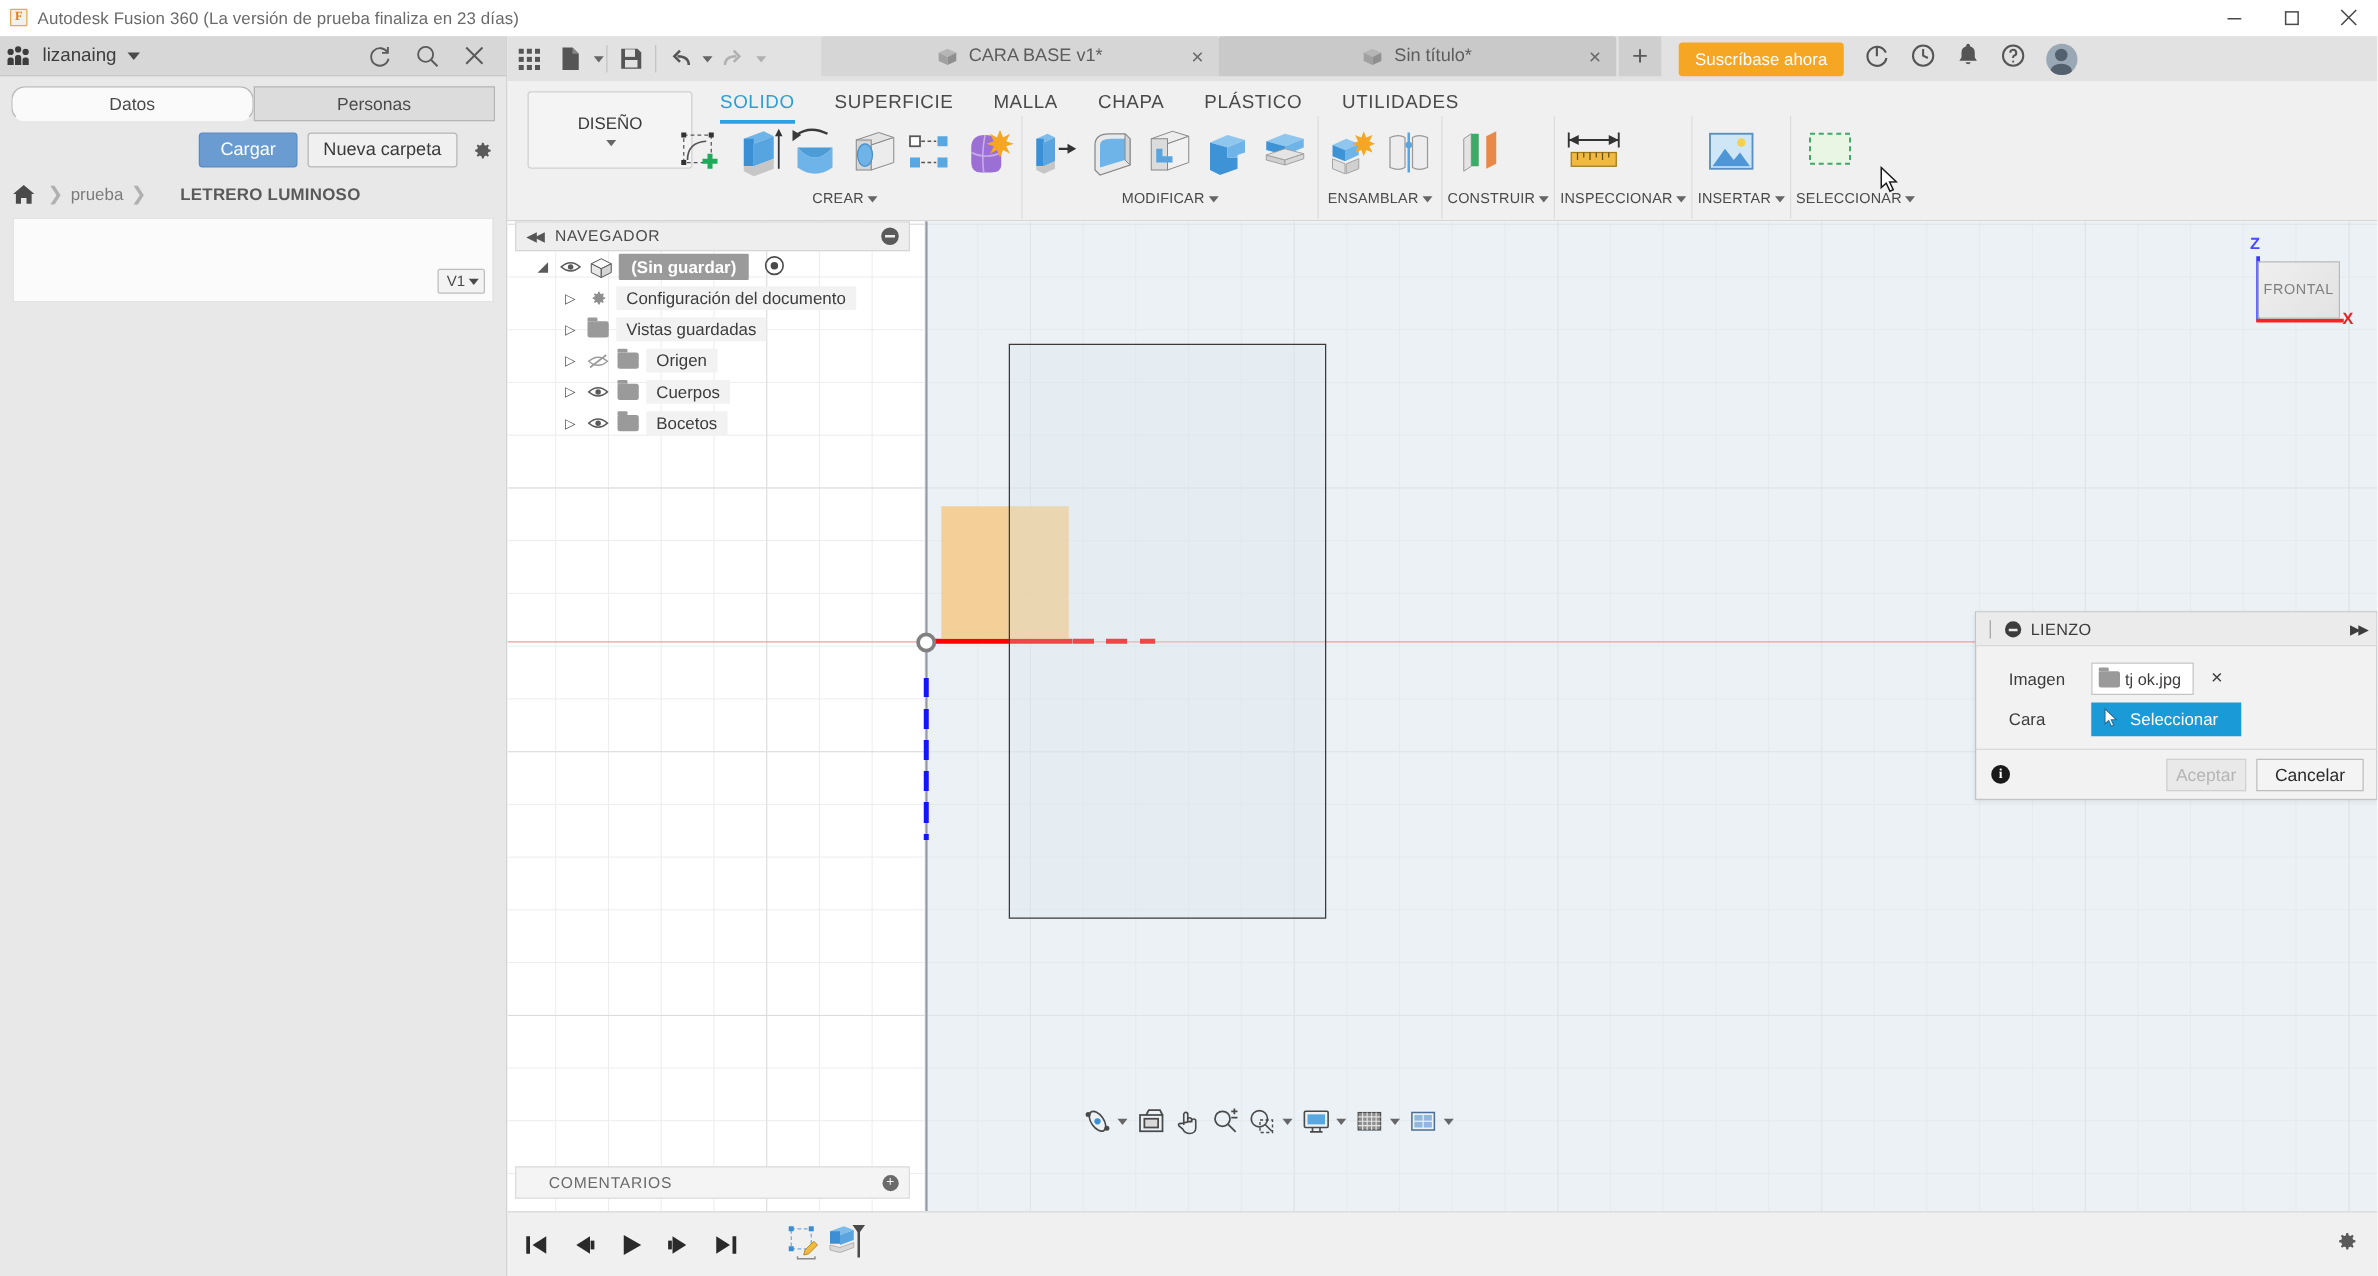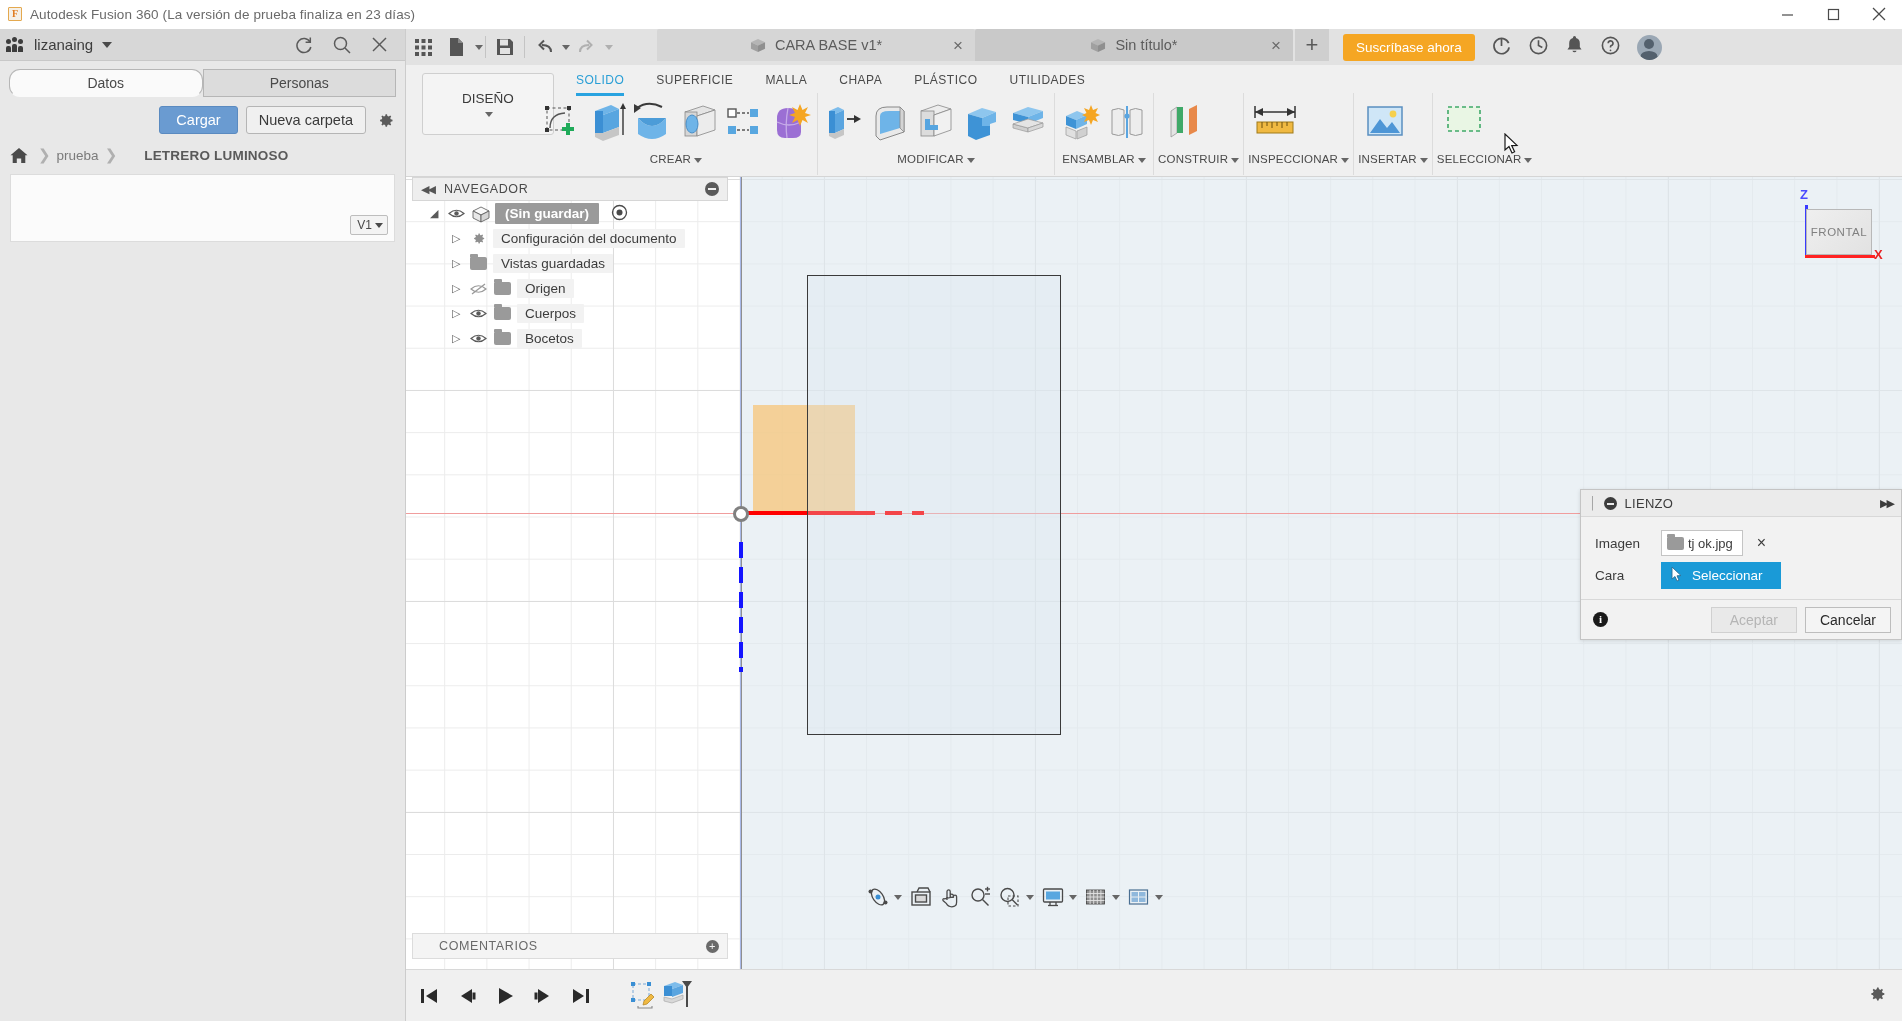--- a/index.html
+++ b/index.html
@@ -138,21 +138,21 @@
   .avatar::before{ content:""; position:absolute; left:50%; bottom:-2px; transform:translateX(-50%); width:17px;height:11px;border-radius:50% 50% 0 0;background:#53606d;}
 
   
   #ribbon { background: #f0f0f0; height: 112px; position: relative; border-bottom: 1px solid #d5d5d5; }
   #wsbox {
     position:absolute; left: 16px; top: 8px; width: 132px; height: 62px;
     border: 1px solid #cfcfcf; background: #f4f4f4; border-radius: 3px;
     display:flex; align-items:center; justify-content:center; font-size: 13.5px; color:#3a3a3a; gap: 6px; flex-direction: column;
   }
   #ribtabs { position:absolute; left: 154px; top: 4px; display:flex; gap: 0; }
-  .ribtab { font-size: 12px; color: #4a4a4a; letter-spacing: .5px; padding: 4px 16px; text-align:left; }
+  .ribtab { font-size: 15px; color: #4a4a4a; letter-spacing: .5px; padding: 4px 16px; text-align:left; }
   .ribtab.active { color: #2a9fd6; }
   .ribtab.active::after { content:""; display:block; height:3px; background:#29a3e0; margin-top: 6px; }
 
   #ribgroups { position: absolute; left: 129px; top: 28px; display: flex; height: 82px; }
   .ribgroup { display: flex; flex-direction: column; border-right: 1px solid #dcdcdc; padding: 0 4px; }
   .ribgroup:last-child{border-right:none}
   .ribrow { display: flex; align-items: flex-start; height: 58px; gap: 2px; padding-top: 2px;}
   .riblabel { font-size: 11.5px; color: #4a4a4a; text-align: center; margin-top: 2px; letter-spacing:.2px; }
   .riblabel .mini-caret{display:inline-block;margin-left:3px;}
   .ribbtn {
@@ -269,39 +269,39 @@
     background:#f2f2f2; border:1px solid #c4c4c4; box-shadow: 0 1px 4px rgba(0,0,0,.12);
   }
   #lienzo .lz-hdr {
     height: 27px; background:#ebebeb; border-bottom:1px solid #d8d8d8;
     display:flex; align-items:center; padding: 0 8px; gap: 8px; font-size:13px; color:#3c3c3c; letter-spacing:.3px;
   }
   #lienzo .grip { color:#9a9a9a; font-size: 12px; letter-spacing:-1px;}
   #lienzo .minus-circ { width:13px;height:13px;border-radius:50%;background:#3c3c3c;position:relative;}
   #lienzo .minus-circ::after{content:"";position:absolute;left:3px;top:6px;width:7px;height:2px;background:#ebebeb;}
   #lienzo .expand { margin-left:auto; color:#3c3c3c; font-size: 11px; letter-spacing:-2px;}
-  #lienzo .lz-body { padding: 10px 12px 8px 14px; }
+  #lienzo .lz-body { padding: 10px 12px 8px 26px; }
   .lz-row { display:flex; align-items:center; height: 32px; gap: 14px; }
   .lz-row .lz-lbl { width: 52px; font-size: 13.5px; color:#3c3c3c; }
   .lz-file {
     background:#fff; border:1px solid #c4c4c4; height: 26px; display:flex; align-items:center;
     gap: 4px; padding: 0 9px 0 5px; font-size:13px; color:#3c3c3c;
   }
   .lz-x { color:#3c3c3c; font-size:16px; line-height:1; }
   .lz-select {
     background:#1a9ad7; color:#fff; font-size:13.5px; height:27px; display:flex; align-items:center;
     gap:8px; padding: 0 18px 0 10px;
   }
   #lienzo .lz-foot {
     border-top:1px solid #d8d8d8; height: 40px; display:flex; align-items:center;
     padding: 0 10px 0 12px; gap: 8px;
   }
   .info-circ { width:15px;height:15px;border-radius:50%;background:#1a1a1a;color:#fff;font-size:11px;line-height:15px;text-align:center;font-weight:bold;font-family:"Liberation Serif",serif;}
   .foot-btns { margin-left:auto; display:flex; gap:8px; }
-  .btn-ok { background:#e9e9e9; border:1px solid #d0d0d0; color:#b5b5b5; font-size:14px; padding: 4px 18px; }
+  .btn-ok { background:#e9e9e9; border:1px solid #d0d0d0; color:#b5b5b5; font-size:14px; padding: 4px 7px; }
   .btn-cancel { background:#f4f4f4; border:1px solid #bdbdbd; color:#2a2a2a; font-size:14px; padding: 4px 14px; }
 
   
   #navbar-bottom {
     position:absolute; left: 0; bottom: 0; width: 1496px; height: 52px; background:#f0f0f0;
     border-top:1px solid #d8d8d8; display:flex; align-items:center;
   }
   #timeline { display:flex; align-items:center; gap: 16px; padding-left: 12px; }
   .tl-btn { color:#2a2a2a; display:flex; align-items:center; }
   #timeline .tl-feat { margin-left: 20px; display:flex; align-items:flex-end; gap: 2px;}

